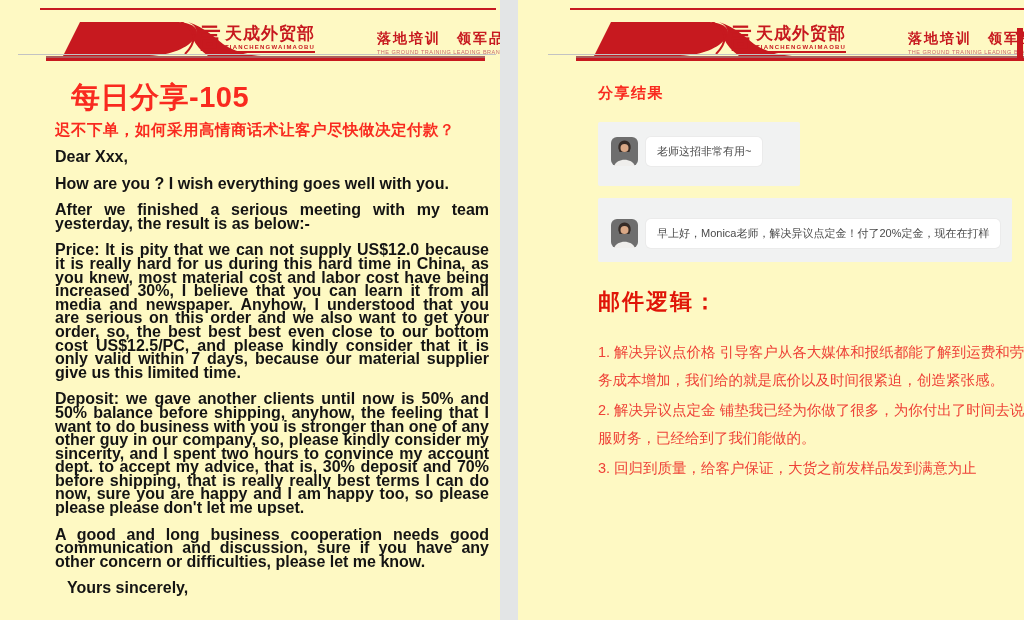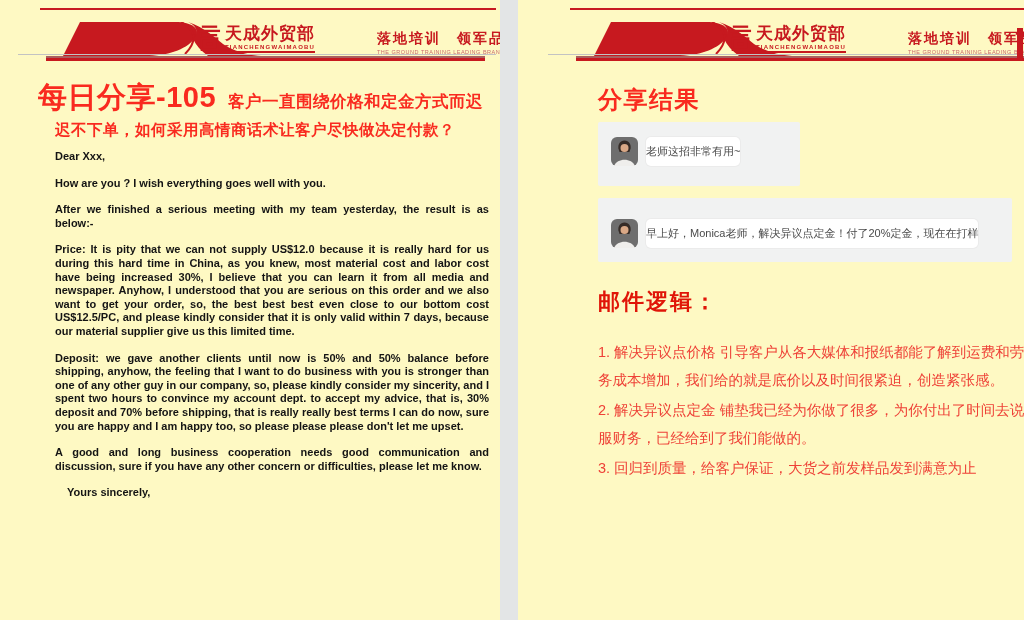--- a/index.html
+++ b/index.html
@@ -39,41 +39,41 @@
   .hdr-grayline{position:absolute;top:54px;height:1px;background:#c3c3c3;}
   .page-left  .hdr-grayline{left:18px;right:4px;}
   .page-right .hdr-grayline{left:30px;right:0;}
   .hdr-redbar{position:absolute;top:56px;height:5px;
     background:linear-gradient(to bottom,#a96060 0 35%,#c7191f 35% 100%);}
   .page-left  .hdr-redbar{left:46px;right:15px;}
   .page-right .hdr-redbar{left:58px;right:0;}
   .right-edge-strip{position:absolute;left:499px;top:28px;width:6px;height:30px;background:#c7191f;}
 
   
-  .lp-titlerow{position:absolute;left:38px;top:78px;width:440px;display:flex;align-items:baseline;gap:12px;color:#f92a1f;}
+  .lp-titlerow{position:absolute;left:71px;top:78px;width:440px;display:flex;align-items:baseline;color:#f92a1f;}
   .lp-main{font-size:29px;font-weight:bold;white-space:nowrap;letter-spacing:0.5px;}
   .lp-sub1{font-size:16.5px;font-weight:bold;white-space:nowrap;letter-spacing:0.5px;}
   .lp-sub2{position:absolute;left:55px;top:120px;font-size:15.5px;font-weight:bold;color:#f92a1f;letter-spacing:0.5px;white-space:nowrap;}
 
   .email{position:absolute;left:55px;top:150px;width:434px;
-    font-size:11px;font-weight:bold;line-height:13.6px;color:#141414;text-align:justify;}
+    font-size:16px;font-weight:bold;line-height:13.6px;color:#141414;text-align:justify;}
   .email p{margin:0 0 13px 0;}
   .email p.sig{margin:12px;}
 
   
-  .rp-title{position:absolute;left:80px;top:84px;font-size:24px;font-weight:bold;color:#f92a1f;letter-spacing:1.5px;}
+  .rp-title{position:absolute;left:80px;top:84px;font-size:15px;font-weight:bold;color:#f92a1f;letter-spacing:1.5px;}
 
   .chat-card{position:absolute;left:80px;background:#f1f2f2;border-radius:2px;}
   .chat-card.chat1{top:122px;width:202px;height:64px;}
   .chat-card.chat2{top:198px;width:414px;height:64px;}
   .avatar{position:absolute;left:13px;width:27px;height:29px;}
   .chat1 .avatar{top:15px;}
   .chat2 .avatar{top:21px;}
   .bubble{position:absolute;left:48px;background:#ffffff;border-radius:5px;
-    padding:7px 0;font-size:11px;color:#4a4a4a;white-space:nowrap;
+    padding:7px 11px;font-size:11px;color:#4a4a4a;white-space:nowrap;
     box-shadow:0 0 0 1px #ebebeb;}
   .chat1 .bubble{top:15px;}
   .chat2 .bubble{top:21px;}
 
   .logic-title{position:absolute;left:80px;top:287px;font-size:22px;font-weight:bold;color:#e01508;
     font-family:"DejaVu Serif","Liberation Serif",serif;letter-spacing:2px;}
   .points{position:absolute;left:80px;top:338px;width:432px;font-size:14.5px;line-height:28px;color:#ee4137;}
   .point{margin-bottom:2px;}
 </style>
 </head>
@@ -104,21 +104,20 @@
     </div>
     <div class="tagline">
       <div class="tag-cn">落地培训　领军品牌</div>
       <div class="tag-en">THE GROUND TRAINING LEADING BRAND</div>
     </div>
     <div class="hdr-grayline"></div>
     <div class="hdr-redbar"></div>
 
     <div class="lp-titlerow">
       <span class="lp-main">每日分享-105</span>
-      <span class="lp-sub1">客户一直围绕价格和定金方式而迟</span>
     </div>
     <div class="lp-sub2">迟不下单，如何采用高情商话术让客户尽快做决定付款？</div>
 
     <div class="email">
       <p>Dear Xxx,</p>
       <p>How are you ?   I wish everything goes well with you.</p>
       <p>After we finished a serious meeting with my team yesterday, the result is as below:-</p>
       <p>Price: It is pity that we can not supply US$12.0 because it is really hard for us during this hard time in China, as you knew, most material cost and labor cost have being increased 30%, I believe that you can learn it from all media and newspaper. Anyhow, I understood that you are serious on this order and we also want to get your order, so, the best best best even close to our bottom cost US$12.5/PC, and please kindly consider that it is only valid within 7 days, because our material supplier give us this limited time.</p>
       <p>Deposit: we gave another clients until now is 50% and 50% balance before shipping, anyhow, the feeling that I want to do business with you is stronger than one of any other guy in our company, so, please kindly consider my sincerity, and I spent two hours to convince my account dept. to accept my advice, that is, 30% deposit and 70% before shipping, that is really really best terms I can do now, sure you are happy and I am happy too, so please please please don't let me upset.</p>
       <p>A good and long business cooperation needs good communication and discussion, sure if you have any other concern or difficulties, please let me know.</p>

